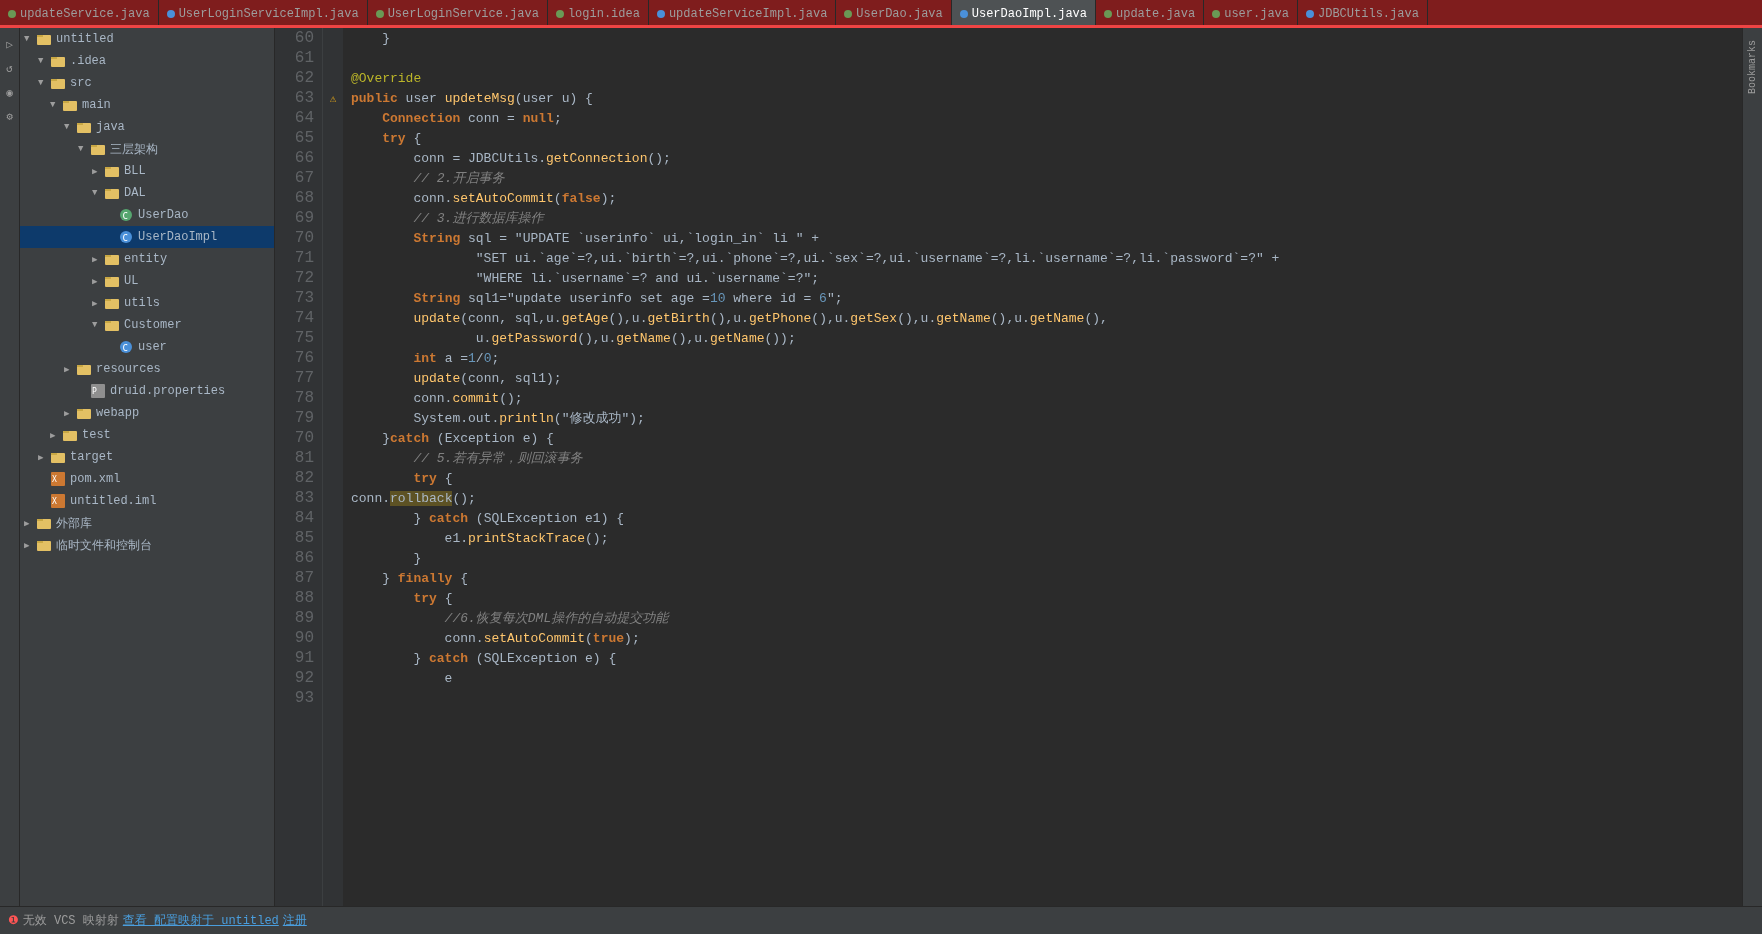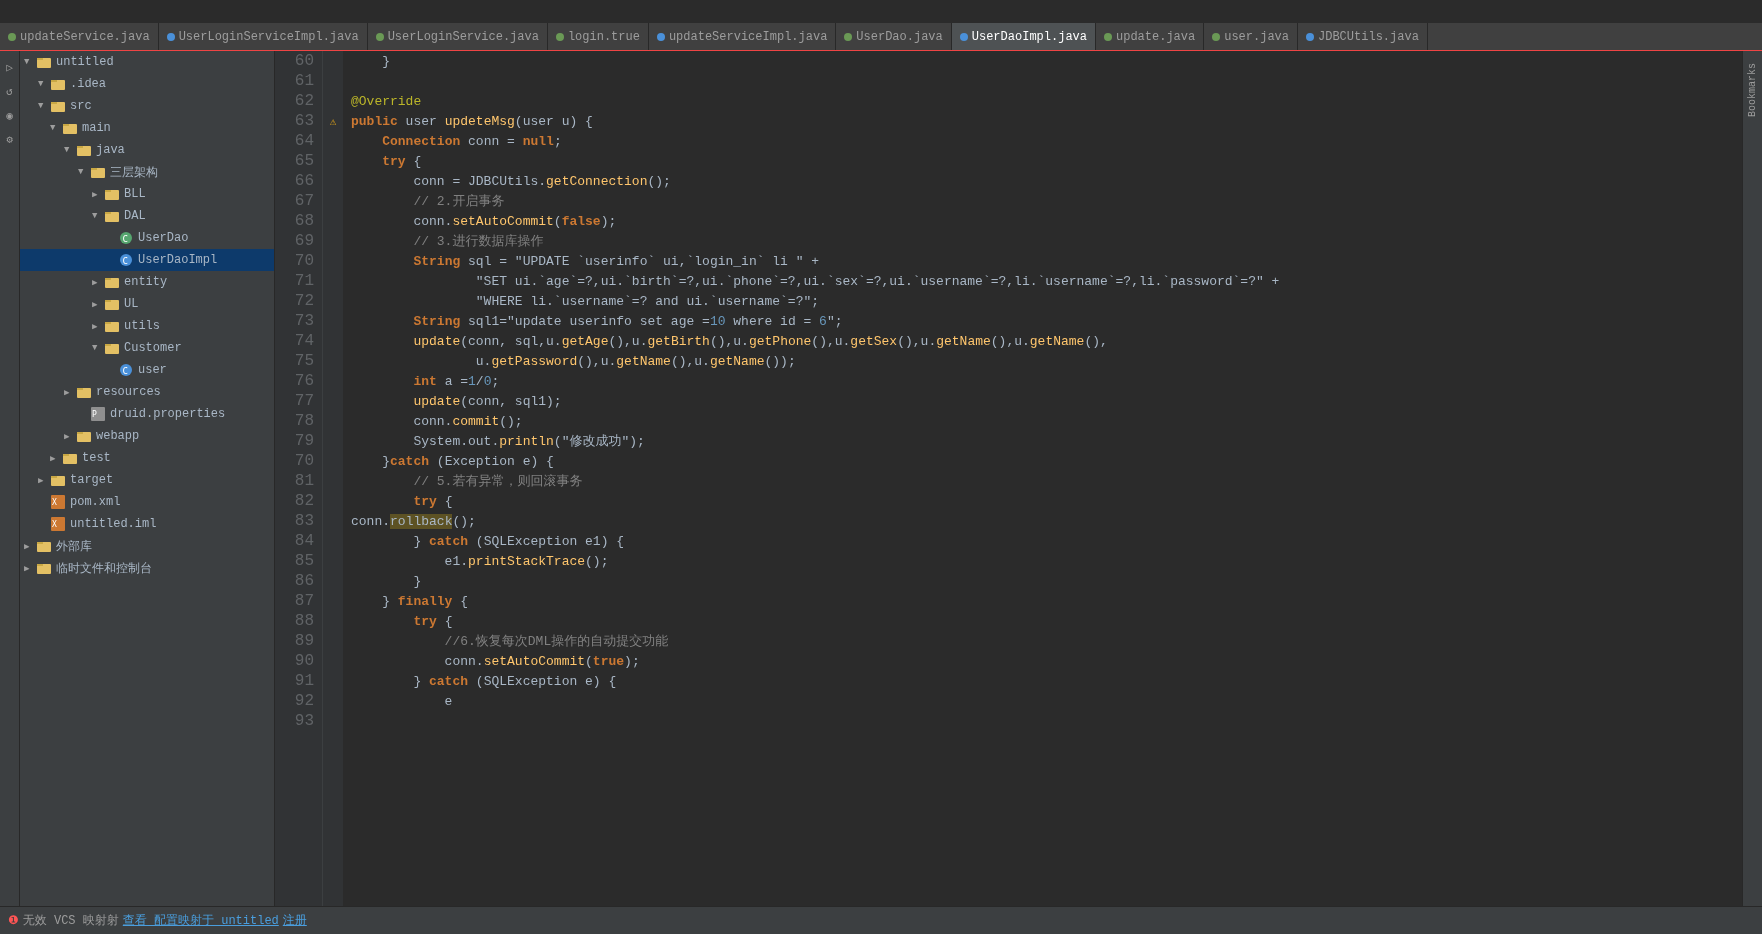--- a/index.html
+++ b/index.html
@@ -10,26 +10,25 @@
       font-size: 13px;
       display: flex;
       flex-direction: column;
       height: 934px;
       overflow: hidden;
     }
 
     
     .tab-bar {
       display: flex;
-      background: #404040;
+      background: #7f1d1d;
       height: 28px;
       overflow: hidden;
-      border-bottom: 1px solid #ef4444;
-      flex-shrink: 0;
-      margin-top: 23px;
+      border-bottom: 3px solid #ef4444;
+      flex-shrink: 0;
     }
     .tab {
       display: flex;
       align-items: center;
       padding: 0 8px;
       height: 28px;
       font-size: 12px;
       color: #9d9d9d;
       border-right: 1px solid #282828;
       white-space: nowrap;
@@ -185,21 +184,21 @@
       height: 20px;
       display: flex;
       align-items: center;
       padding-left: 8px;
       white-space: pre;
       font-size: 13px;
     }
 
     
     .kw { color: #cc7832; font-weight: bold; }
-    .cm { color: #808080; }
+    .cm { color: #808080; font-style: italic; }
     .num { color: #6897bb; }
     .fn { color: #ffc66d; }
     .var { color: #a9b7c6; }
     .ann { color: #bbb529; }
     .hl-yellow { background: #5d5224; }
 
     
     .bottom-bar {
       background: #3c3f41;
       border-top: 1px solid #282828;
@@ -252,21 +251,21 @@
     <div class="tab">
       <span class="tab-dot dot-blue"></span>
       <span>UserLoginServiceImpl.java</span>
     </div>
     <div class="tab">
       <span class="tab-dot dot-green"></span>
       <span>UserLoginService.java</span>
     </div>
     <div class="tab">
       <span class="tab-dot dot-green"></span>
-      <span>login.true</span>
+      <span>login.idea</span>
     </div>
     <div class="tab">
       <span class="tab-dot dot-blue"></span>
       <span>updateServiceImpl.java</span>
     </div>
     <div class="tab">
       <span class="tab-dot dot-green"></span>
       <span>UserDao.java</span>
     </div>
     <div class="tab active">

